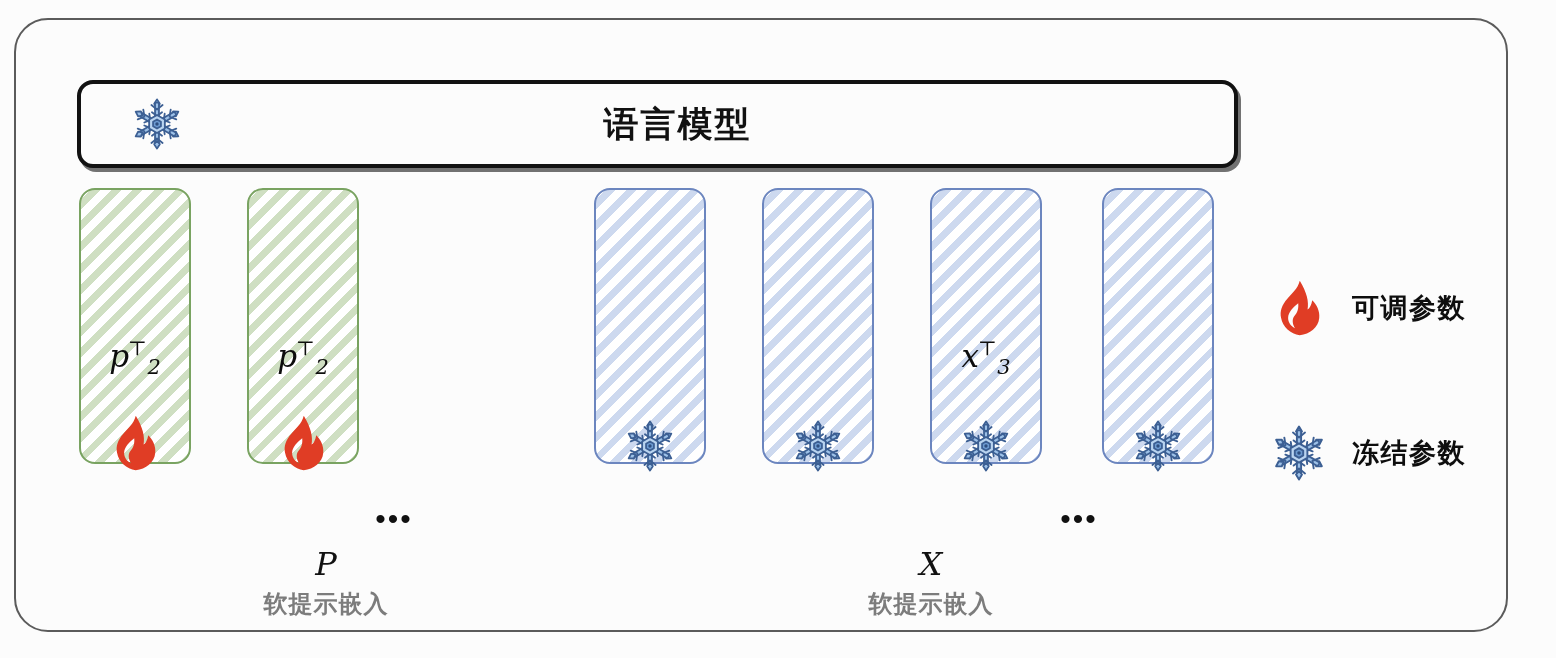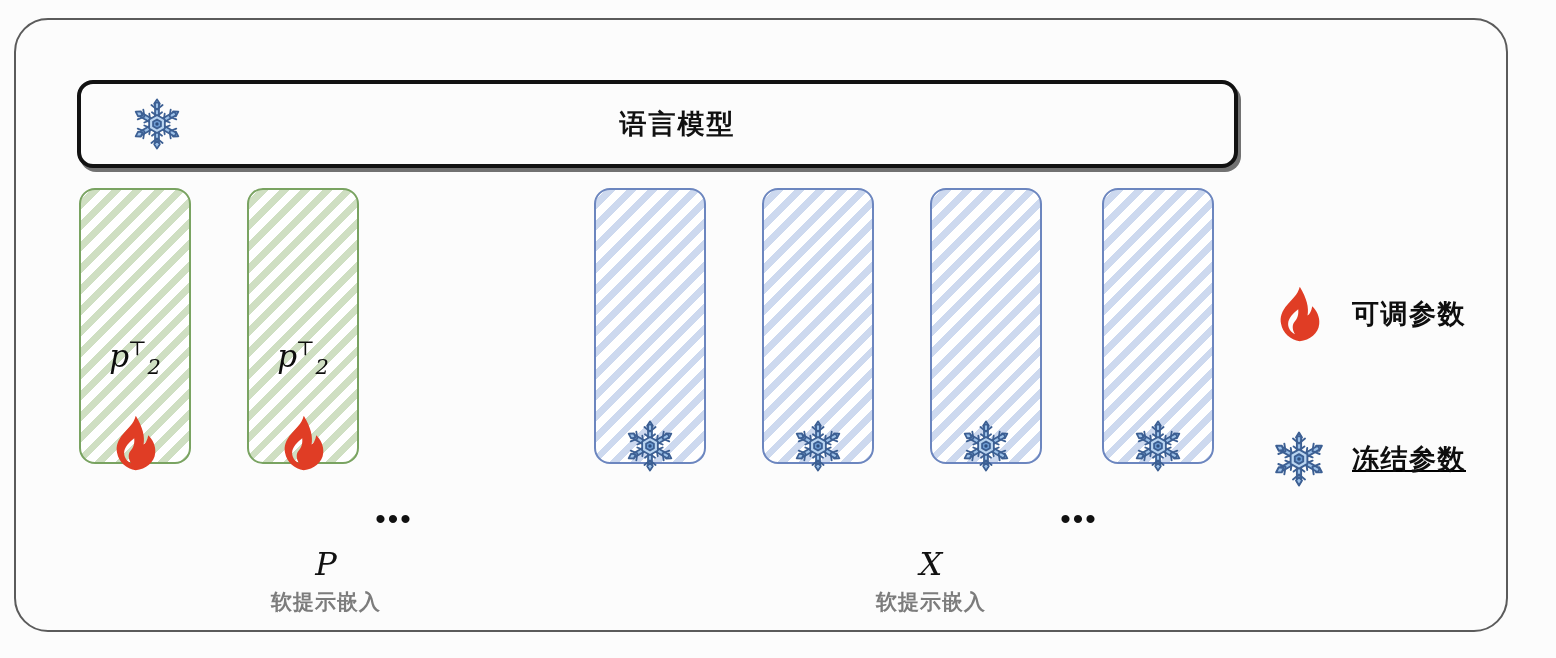--- a/index.html
+++ b/index.html
@@ -20,21 +20,21 @@
   #lm-box{
     position:absolute;left:61px;top:60px;width:1161px;height:88px;
     border:4px solid #121212;border-radius:16px;background:#fcfcfc;
     box-sizing:border-box;
     box-shadow:3px 4px 0 rgba(0,0,0,.55);
   }
   #lm-snow{position:absolute;left:48px;top:50%;transform:translateY(-50%);width:56px;height:56px;}
   #lm-title{
     position:absolute;left:0;top:0;width:100%;height:100%;
     display:flex;align-items:center;justify-content:center;
-    font-size:27px;font-weight:bold;color:#111;letter-spacing:2px;
+    font-size:35px;font-weight:bold;color:#111;letter-spacing:2px;
     padding-left:40px;box-sizing:border-box;
   }
 
   
   #token-row{position:absolute;left:0;top:168px;width:1556px;height:348px;}
 
   .block{
     position:absolute;top:0;width:112px;height:276px;
     border-radius:16px;box-sizing:border-box;
   }
@@ -78,29 +78,29 @@
 
   
   .group-caption{position:absolute;text-align:center;}
   .group-caption .sym{
     display:block;
     font-family:"DejaVu Serif","Liberation Serif",serif;
     font-style:italic;font-size:32px;color:#111;line-height:1.05;
   }
   .group-caption .zh{
     display:block;margin-top:6px;
-    font-size:21px;font-weight:bold;color:#7c7c7c;letter-spacing:1px;
+    font-size:24px;font-weight:bold;color:#7c7c7c;letter-spacing:1px;
   }
   #caption-p{left:185px;top:528px;width:250px;}
   #caption-x{left:790px;top:528px;width:250px;}
 
   
-  #legend{position:absolute;left:1252px;top:264px;width:240px;}
+  #legend{position:absolute;left:1252px;top:258px;width:240px;}
   .legend-row{position:relative;height:60px;display:flex;align-items:center;}
-  .legend-row + .legend-row{margin-top:85px;text-decoration:underline;}
+  .legend-row + .legend-row{margin-top:85px;}
   .legend-icon{width:62px;height:62px;flex:0 0 62px;display:flex;align-items:center;justify-content:center;}
   .legend-icon.fire svg{width:50px;height:56px;}
   .legend-icon.snow svg{width:60px;height:60px;}
   .legend-label{
     margin-left:22px;font-size:27px;font-weight:bold;color:#0e0e0e;letter-spacing:1.5px;
     white-space:nowrap;
   }
 </style>
 </head>
 <body>
@@ -228,20 +228,23 @@
               </g>
             <path d="M50 34 L64 42 L64 58 L50 66 L36 58 L36 42 Z" fill="#b9d4f0"></path>
             <path d="M50 42 L57 46 L57 54 L50 58 L43 54 L43 46 Z" fill="#6d9bd1"></path>
             <circle cx="50" cy="50" r="3" fill="#2e4f80" stroke="none"></circle>
           </g>
         </svg>
       </span>
     </div>
 
     <div class="block blue" style="left:914px">
+      <div class="math">
+        <span>x</span><span class="sup">⊤</span><span class="sub">3</span>
+      </div>
       <span class="blk-icon">
         <svg viewBox="0 0 100 100" width="56" height="56" aria-hidden="true">
           <g stroke="#3c5f93" stroke-width="3.2" fill="#9dc1e8" stroke-linejoin="round" stroke-linecap="round">
             <g>
                 <path d="M50 6 L55 14 L50 20 L45 14 Z"></path>
                 <rect x="46.5" y="12" width="7" height="76" rx="1.5"></rect>
                 <path d="M50 94 L45 86 L50 80 L55 86 Z"></path>
                 <path d="M50 24 L40 16 M50 24 L60 16 M50 36 L41 29 M50 36 L59 29"></path>
                 <path d="M50 76 L40 84 M50 76 L60 84 M50 64 L41 71 M50 64 L59 71"></path>
               </g>

